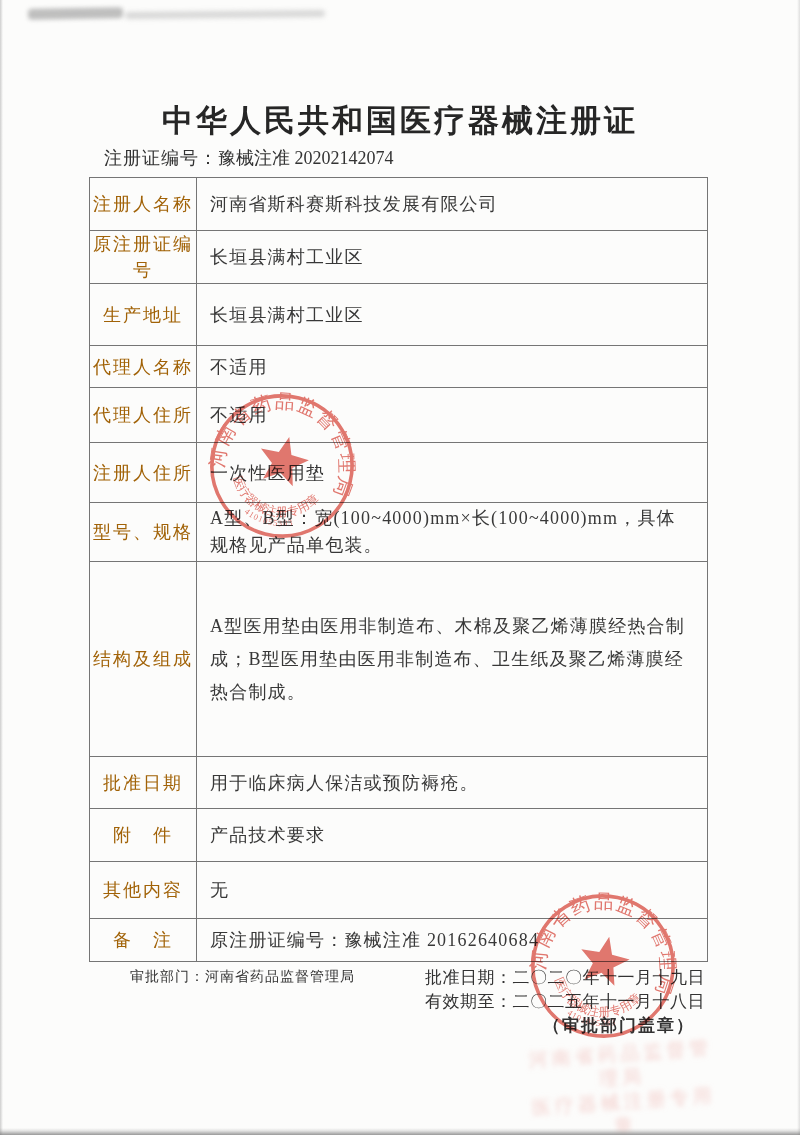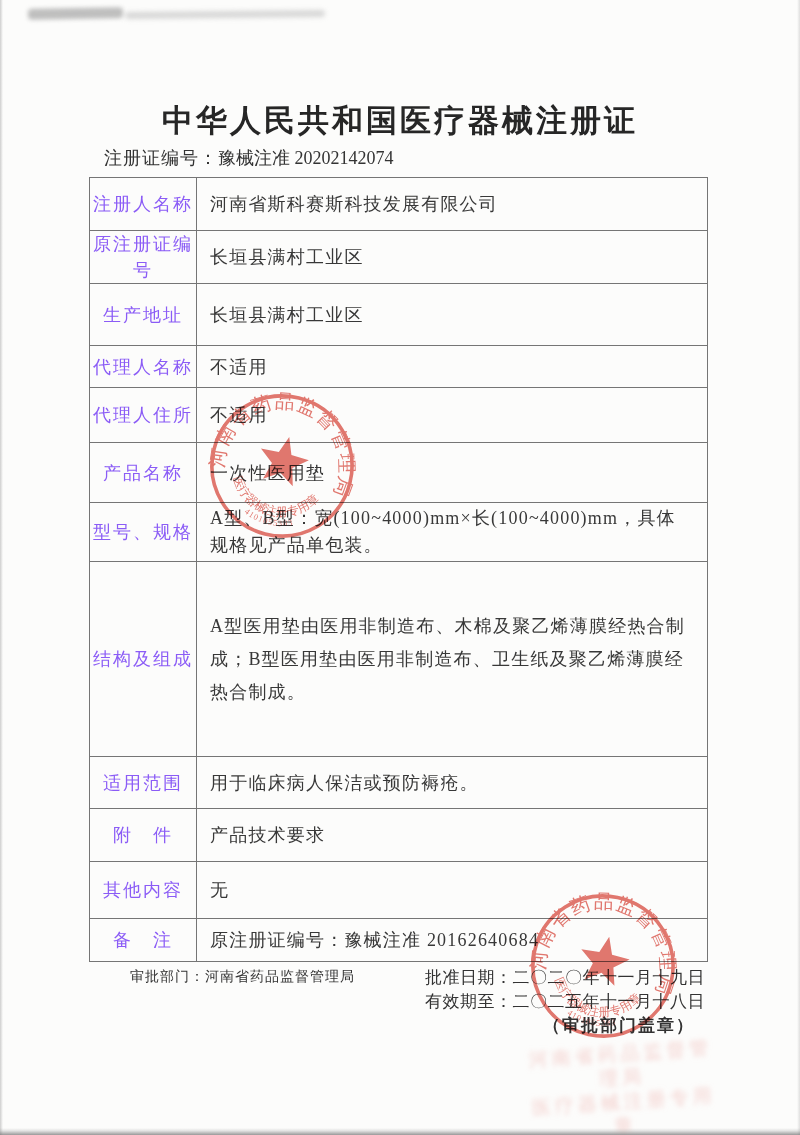--- a/index.html
+++ b/index.html
@@ -37,21 +37,21 @@
 
   table.cert{
     position:absolute;left:89px;top:177px;width:619px;
     border-collapse:collapse;table-layout:fixed;
   }
   table.cert td{
     border:1px solid #757575;
     font-size:18px;line-height:26px;
     vertical-align:middle;
   }
-  td.lbl{width:106px;text-align:center;letter-spacing:2px;padding:0 3px;color:#8b5cf6;}
+  td.lbl{width:106px;text-align:center;letter-spacing:2px;padding:0 3px;color:#a16207;}
   td.val{padding:2px 13px 2px 13px;letter-spacing:1.2px;color:#383838;}
   tr.r0{height:53px;}  tr.r1{height:53px;}  tr.r2{height:62px;}
   tr.r3{height:42px;}  tr.r4{height:55px;}  tr.r5{height:60px;}
   tr.r6{height:58px;}  tr.r7{height:195px;} tr.r8{height:52px;}
   tr.r9{height:53px;}  tr.r10{height:57px;} tr.r11{height:43px;}
   tr.r7 td.val{line-height:33px;}
   tr.r6 td.val{line-height:27px;}
 
   .footer-dept{position:absolute;left:130px;top:968px;font-size:14px;letter-spacing:1px;color:#333;}
   .footer-right{position:absolute;right:95px;top:966px;width:300px;text-align:right;
@@ -106,33 +106,33 @@
     </tr>
     <tr class="r3">
       <td class="lbl">代理人名称</td>
       <td class="val">不适用</td>
     </tr>
     <tr class="r4">
       <td class="lbl">代理人住所</td>
       <td class="val">不适用</td>
     </tr>
     <tr class="r5">
-      <td class="lbl">产品名称</td>
+      <td class="lbl">注册人住所</td>
       <td class="val">一次性医用垫</td>
     </tr>
     <tr class="r6">
       <td class="lbl">型号、规格</td>
       <td class="val">A型、B型：宽(100~4000)mm×长(100~4000)mm，具体规格见产品单包装。</td>
     </tr>
     <tr class="r7">
       <td class="lbl">结构及组成</td>
       <td class="val">A型医用垫由医用非制造布、木棉及聚乙烯薄膜经热合制成；B型医用垫由医用非制造布、卫生纸及聚乙烯薄膜经热合制成。</td>
     </tr>
     <tr class="r8">
-      <td class="lbl">适用范围</td>
+      <td class="lbl">批准日期</td>
       <td class="val">用于临床病人保洁或预防褥疮。</td>
     </tr>
     <tr class="r9">
       <td class="lbl">附　件</td>
       <td class="val">产品技术要求</td>
     </tr>
     <tr class="r10">
       <td class="lbl">其他内容</td>
       <td class="val">无</td>
     </tr>

